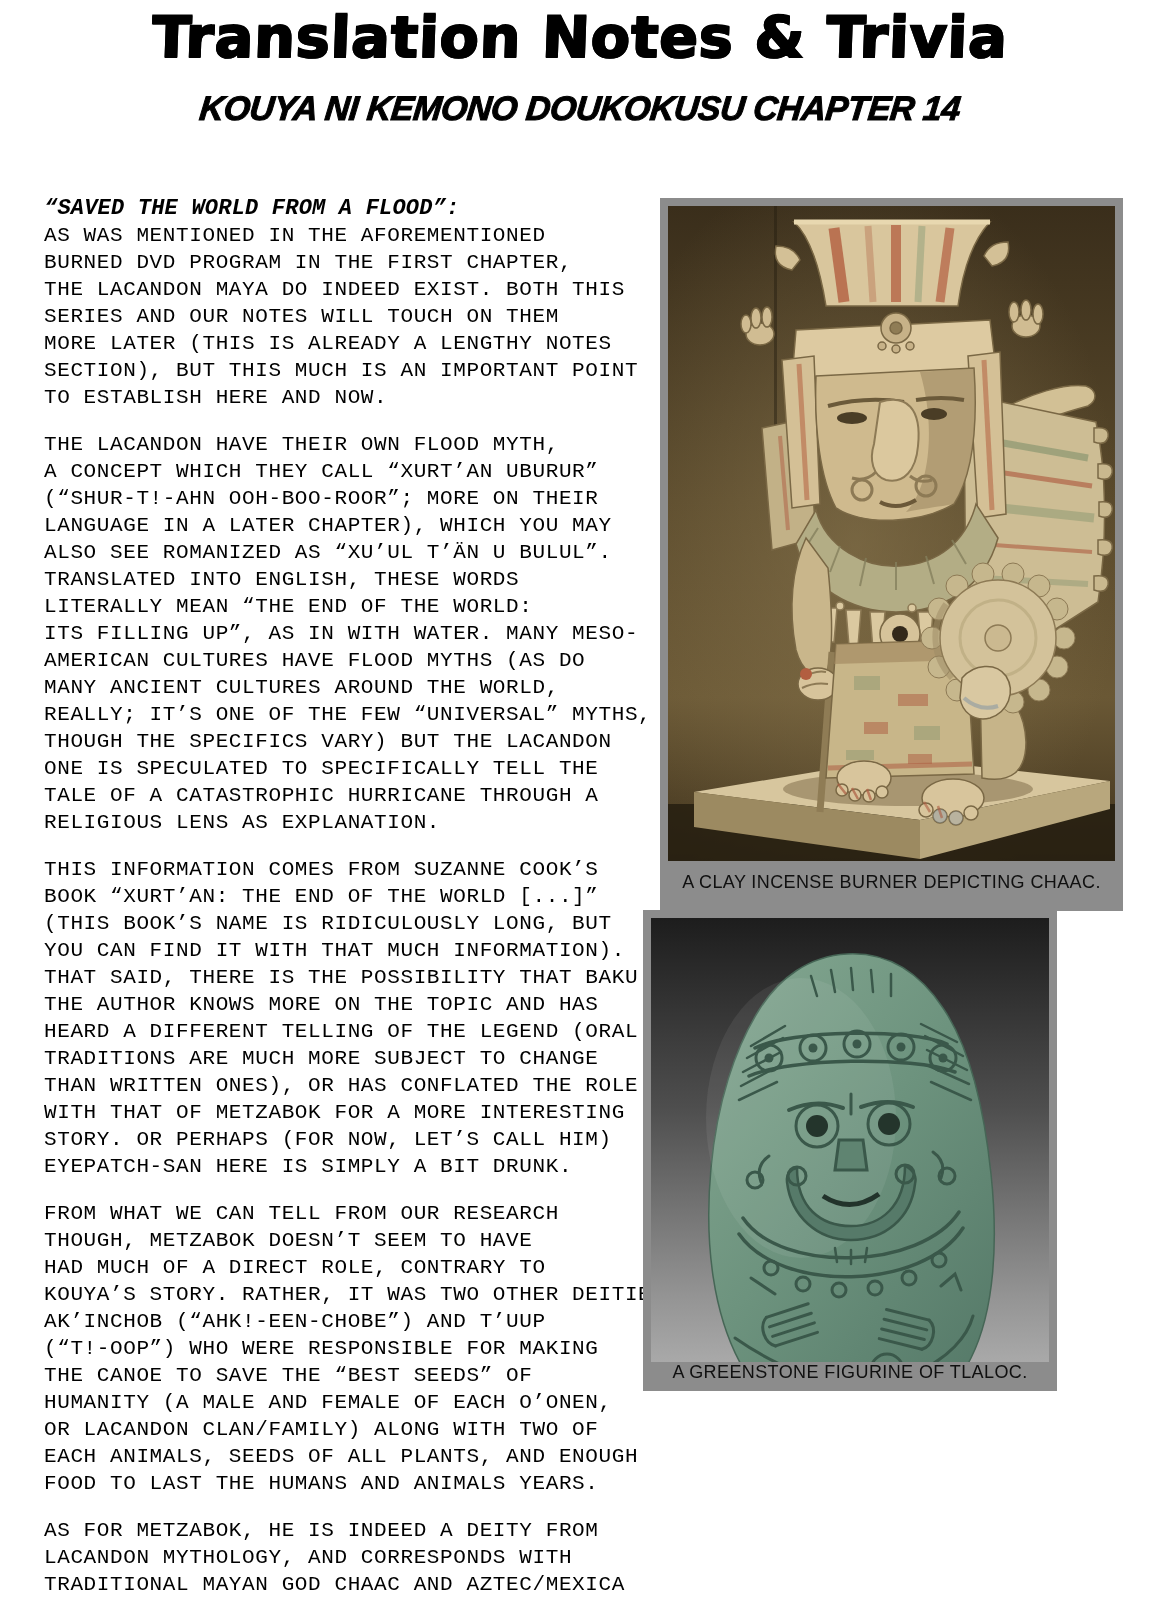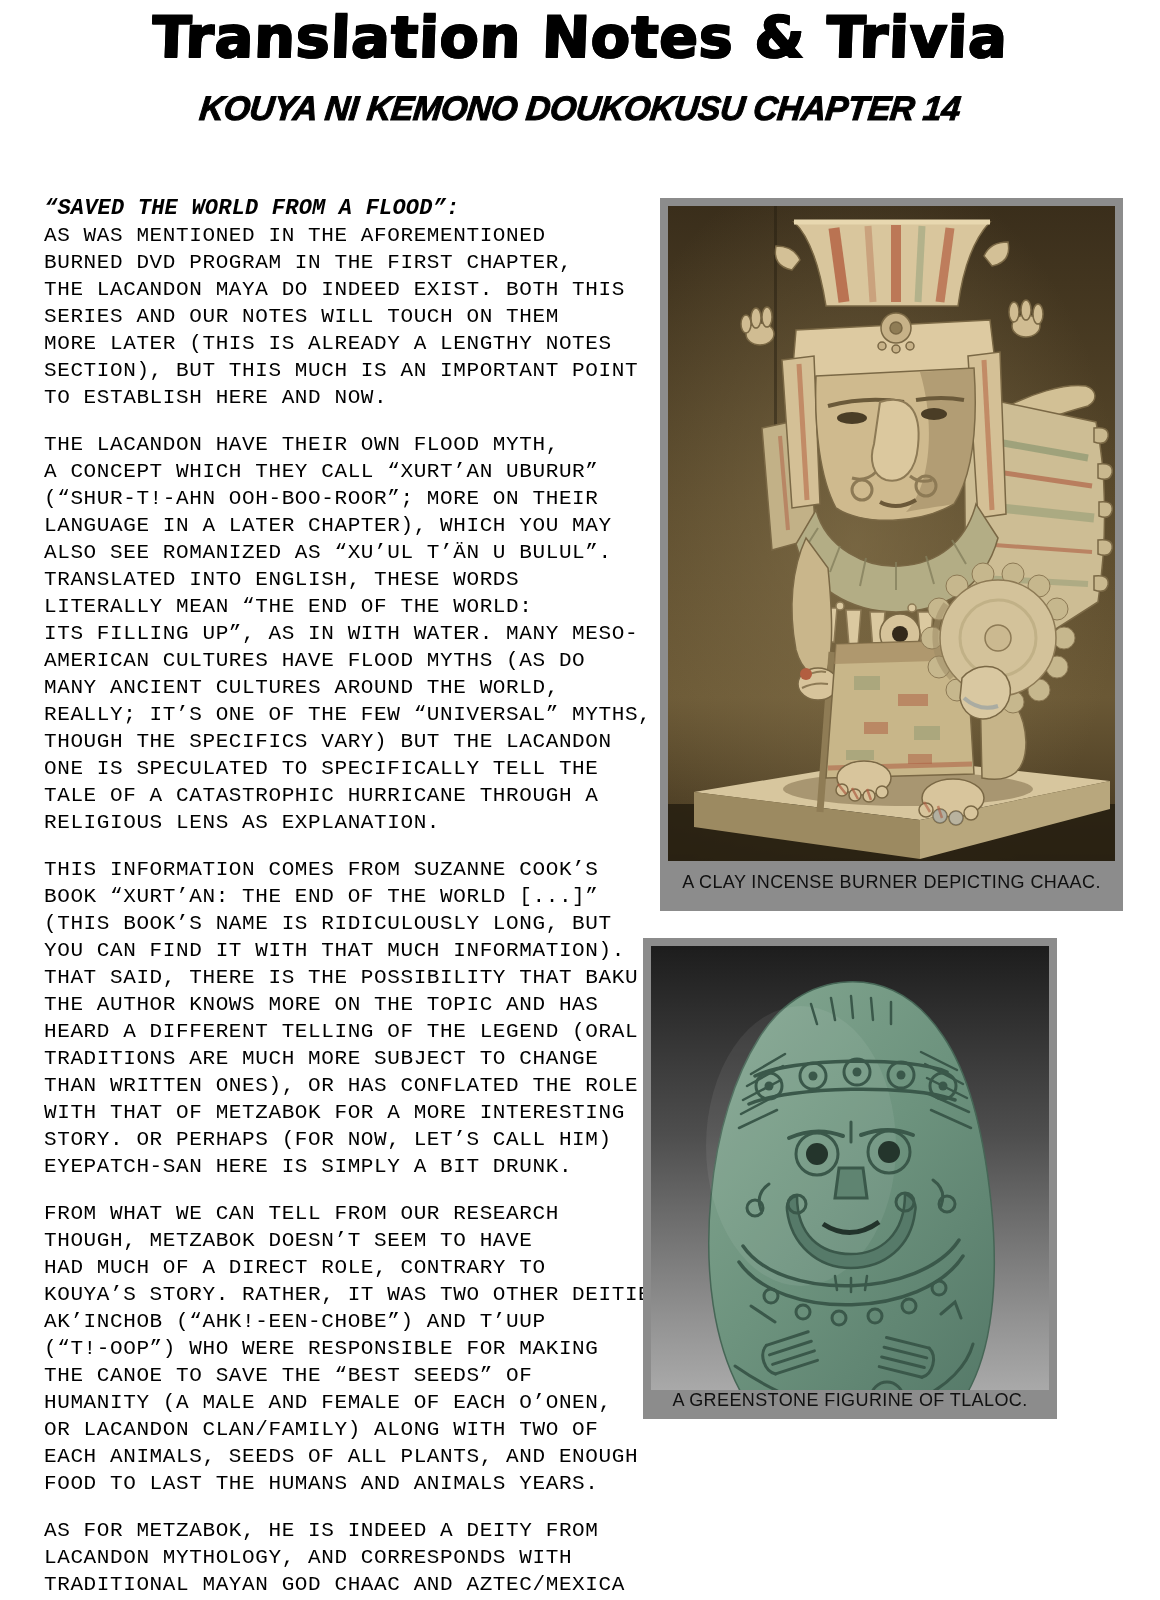--- a/index.html
+++ b/index.html
@@ -13,21 +13,21 @@
          font-family:"Liberation Sans",sans-serif;font-weight:bold;font-style:italic;
          font-size:34px;line-height:48px;letter-spacing:-0.5px;color:#000;
          -webkit-text-stroke:1px #000;transform:skewX(-6deg);}
   .column{position:absolute;left:44px;top:196px;width:570px;font-family:Liberation Mono, monospace;}
   .column .heading{display:block;font-size:22px;line-height:26px;font-weight:bold;font-style:italic;
          letter-spacing:0.2px;white-space:pre;}
   .column p{margin:0 0 20px 0;font-size:21px;line-height:27px;letter-spacing:0.6px;white-space:pre;}
   .figure{position:absolute;margin:0;background:#8c8c8c;box-sizing:border-box;padding:8px;
          display:flex;flex-direction:column;}
   .fig1{left:624px;top:198px;width:463px;height:713px;margin-left:36px;}
-  .fig2{left:643px;top:938px;width:414px;height:481px;}
+  .fig2{left:643px;top:910px;width:414px;height:481px;}
   .photo{width:100%;overflow:hidden;background:#222;}
   .fig1 .photo{height:655px;}
   .fig2 .photo{height:541px;}
   .photo svg{display:block;}
   figcaption{flex:1;display:flex;align-items:center;justify-content:center;
          font-size:18px;letter-spacing:0.4px;color:#101010;white-space:nowrap;}
 </style>
 </head>
 <body>
 

